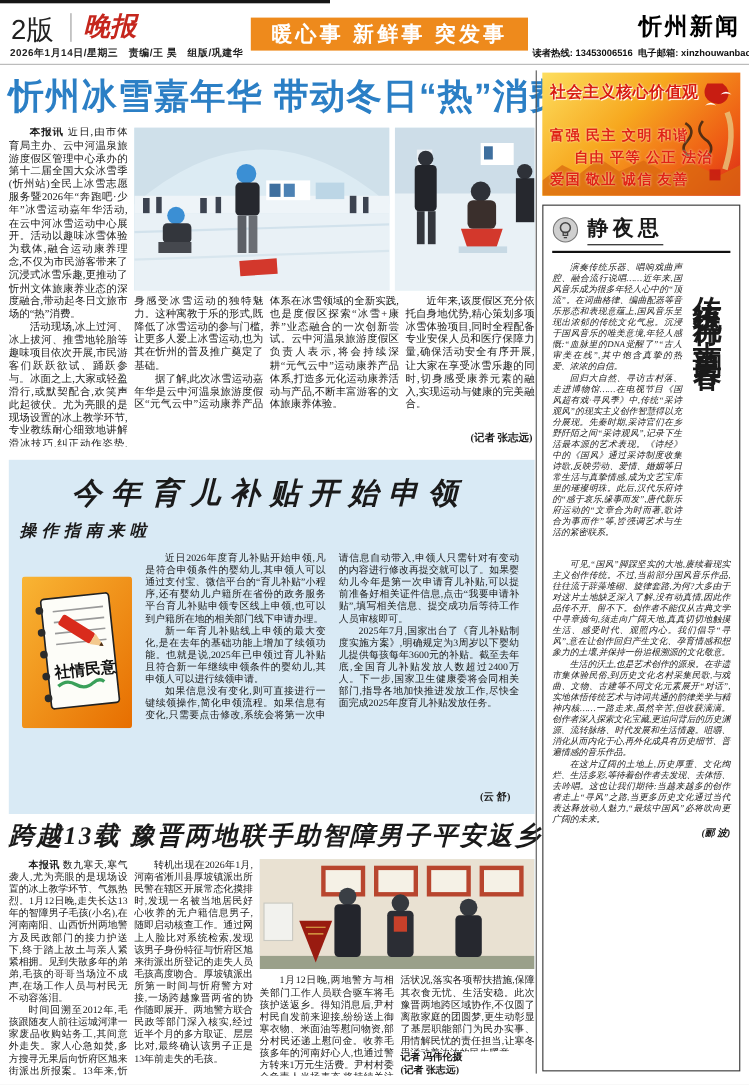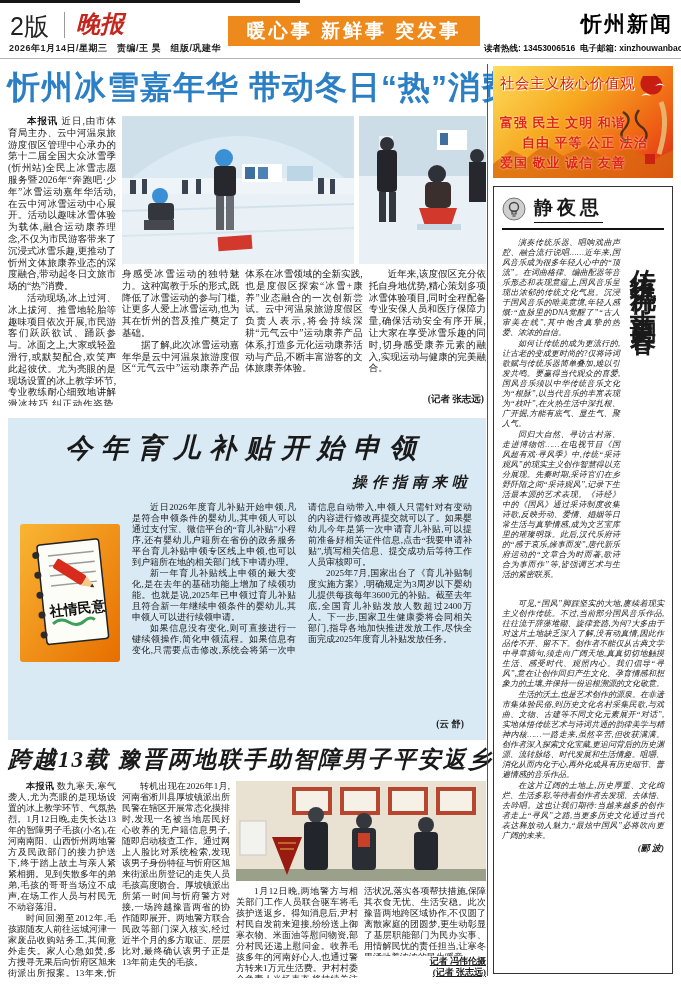--- a/index.html
+++ b/index.html
@@ -31,44 +31,44 @@
   .a1-cols{margin-top:5px;height:130px;column-count:3;column-gap:6px;overflow:hidden;}
   p.np{margin:0;text-indent:2em;}
   p.npc{margin:0;}
   .lede{font-weight:bold;}
   .byline{font-weight:bold;}
   .a1-byline{position:absolute;right:2px;bottom:0;font-size:9.5px;}
   
   .a2{position:absolute;left:8px;top:418px;width:478px;height:322px;background:#d9eaf5;box-sizing:border-box;
       padding:10px 14px 8px 10px;}
   .a2-title{text-align:center;font-size:27px;font-weight:bold;letter-spacing:9px;font-style:italic;margin-top:2px;}
-  .a2-sub{text-align:right;font-size:15px;font-weight:bold;letter-spacing:5px;font-style:italic;margin-top:7px;}
+  .a2-sub{text-align:left;font-size:15px;font-weight:bold;letter-spacing:5px;font-style:italic;margin-top:7px;}
   .a2-row{display:flex;gap:10px;margin-top:10px;}
   .stamp-wrap{width:104px;flex:none;display:flex;align-items:flex-start;justify-content:center;padding-top:22px;}
   .a2-cols{flex:1;column-count:2;column-gap:12px;height:216px;overflow:hidden;font-size:9px;line-height:11px;text-align:justify;}
   .a2-byline{position:absolute;right:22px;bottom:9px;font-size:9.5px;}
   
   .a3{position:absolute;left:8px;top:744px;width:478px;height:238px;}
   .a3-headline{margin:0 0 6px 0;text-align:center;font-size:23px;font-weight:bold;letter-spacing:2px;
                font-style:italic;white-space:nowrap;}
   .a3-body{position:relative;height:198px;font-size:9px;line-height:11px;text-align:justify;}
   .a3-c1{position:absolute;left:0;top:0;width:108px;height:198px;overflow:hidden;}
   .a3-c2{position:absolute;left:114px;top:0;width:108px;height:198px;overflow:hidden;}
   .a3-right{position:absolute;left:228px;top:0;width:250px;height:198px;}
   .a3-photo{height:100px;overflow:hidden;}
   .a3-bottom{display:flex;gap:6px;height:92px;margin-top:5px;}
   .a3-c3{flex:1;overflow:hidden;}
   .a3-c4{flex:1;display:flex;flex-direction:column;}
   .a3-c4-text{flex:1;overflow:hidden;}
-  .credit-line{text-align:right;font-weight:bold;text-decoration:underline;}
+  .credit-line{font-weight:bold;}
   
   .side-rule{position:absolute;left:487px;top:64px;width:1px;height:912px;background:#555;}
   .poster{position:absolute;left:493px;top:66px;width:180px;height:112px;overflow:hidden;
           background:linear-gradient(135deg,#fdde5e 0%,#f7a81f 40%,#ee5a14 78%,#d8241a 100%);}
-  .poster-title{position:absolute;left:7px;top:8px;font-size:14.5px;font-weight:normal;color:#d91c10;
+  .poster-title{position:absolute;left:7px;top:8px;font-size:14.5px;font-weight:bold;color:#d91c10;
                 letter-spacing:.5px;text-shadow:0 0 2px #fff,1px 1px 0 #ffe;white-space:nowrap;
                 font-family:"Liberation Sans",sans-serif;}
   .poster-row{position:absolute;left:7px;font-size:13px;font-weight:bold;color:#e02315;letter-spacing:1px;
               text-shadow:0 0 2px #fff8d8;white-space:nowrap;font-family:"Liberation Sans",sans-serif;}
   .night{position:absolute;left:493px;top:186px;width:180px;height:788px;border:1px solid #333;
          box-sizing:border-box;padding:8px 8px 6px 8px;overflow:hidden;}
   .night-head{display:flex;align-items:center;gap:8px;border-bottom:2px solid #111;padding-bottom:5px;}
   .night-title{font-size:19px;font-weight:bold;letter-spacing:4px;border-bottom:1px solid #111;padding-bottom:1px;}
   .night-lead-row{display:flex;margin-top:8px;}
   .night-lead{flex:1;font-size:8px;line-height:10px;text-align:justify;font-style:italic;}
@@ -309,21 +309,20 @@
         <circle cx="12" cy="12" r="11" fill="#cfcfcf" stroke="#777"></circle>
         <circle cx="12" cy="10" r="4.5" fill="none" stroke="#444" stroke-width="1.4"></circle>
         <path d="M10,14 h4 v3 h-4 Z" fill="none" stroke="#444" stroke-width="1.2"></path>
         <line x1="10.5" y1="19" x2="13.5" y2="19" stroke="#444" stroke-width="1.2"></line>
       </svg>
       <span class="night-title">静夜思</span>
     </div>
     <div class="night-lead-row">
       <div class="night-lead">
         <p class="np">演奏传统乐器、唱响戏曲声腔、融合流行说唱……近年来,国风音乐成为很多年轻人心中的“顶流”。在词曲格律、编曲配器等音乐形态和表现意蕴上,国风音乐呈现出浓郁的传统文化气息。沉浸于国风音乐的唯美意境,年轻人感慨:“血脉里的DNA觉醒了”“古人审美在线”,其中饱含真挚的热爱、浓浓的自信。</p>
-        <p class="np">如何让传统的成为更流行的,让古老的变成更时尚的?仅将诗词歌赋与传统乐器简单叠加,难以引发共鸣。要赢得当代观众的喜爱,国风音乐须以中华传统音乐文化为“根脉”,以当代音乐的丰富表现为“枝叶”,在火热生活中深扎根、广开掘,方能有底气、显生气、聚人气。</p>
         <p class="np">回归大自然、寻访古村落、走进博物馆……在电视节目《国风超有戏·寻风季》中,传统“采诗观风”的现实主义创作智慧得以充分展现。先秦时期,采诗官们在乡野阡陌之间“采诗观风”,记录下生活最本源的艺术表现。《诗经》中的《国风》通过采诗制度收集诗歌,反映劳动、爱情、婚姻等日常生活与真挚情感,成为文艺宝库里的璀璨明珠。此后,汉代乐府诗的“感于哀乐,缘事而发”,唐代新乐府运动的“文章合为时而著,歌诗合为事而作”等,皆强调艺术与生活的紧密联系。</p>
       </div>
       <div class="vtitle">
         <span>传统也流行</span>
         <span class="vt2">古韵更青春</span>
       </div>
     </div>
     <div class="night-rest">
       <p class="np">可见,“国风”脚踩坚实的大地,赓续着现实主义创作传统。不过,当前部分国风音乐作品,往往流于辞藻堆砌、旋律套路,为何?大多由于对这片土地缺乏深入了解,没有动真情,因此作品传不开、留不下。创作者不能仅从古典文学中寻章摘句,须走向广阔天地,真真切切地触摸生活、感受时代、观照内心。我们倡导“寻风”,意在让创作回归产生文化、孕育情感和想象力的土壤,并保持一份追根溯源的文化敬意。</p>
       <p class="np">生活的沃土,也是艺术创作的源泉。在非遗市集体验民俗,到历史文化名村采集民歌,与戏曲、文物、古建等不同文化元素展开“对话”,实地体悟传统艺术与诗词共通的韵律美学与精神内核……一路走来,虽然辛苦,但收获满满。创作者深入探索文化宝藏,更追问背后的历史渊源、流转脉络、时代发展和生活情趣。咀嚼、消化从而内化于心,再外化成具有历史细节、普遍情感的音乐作品。</p>

